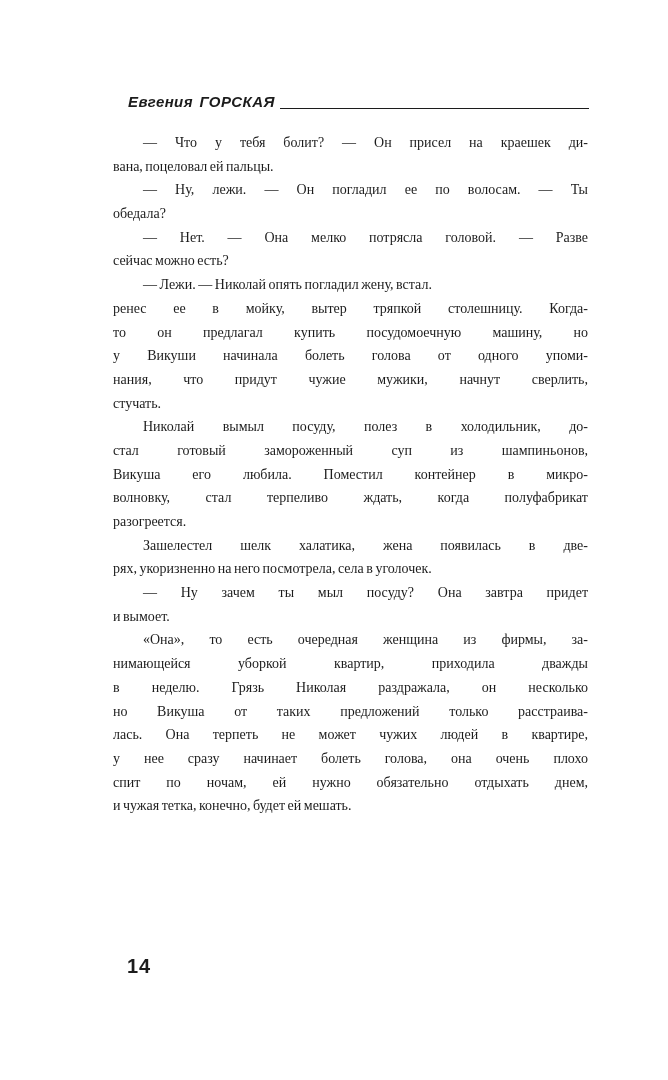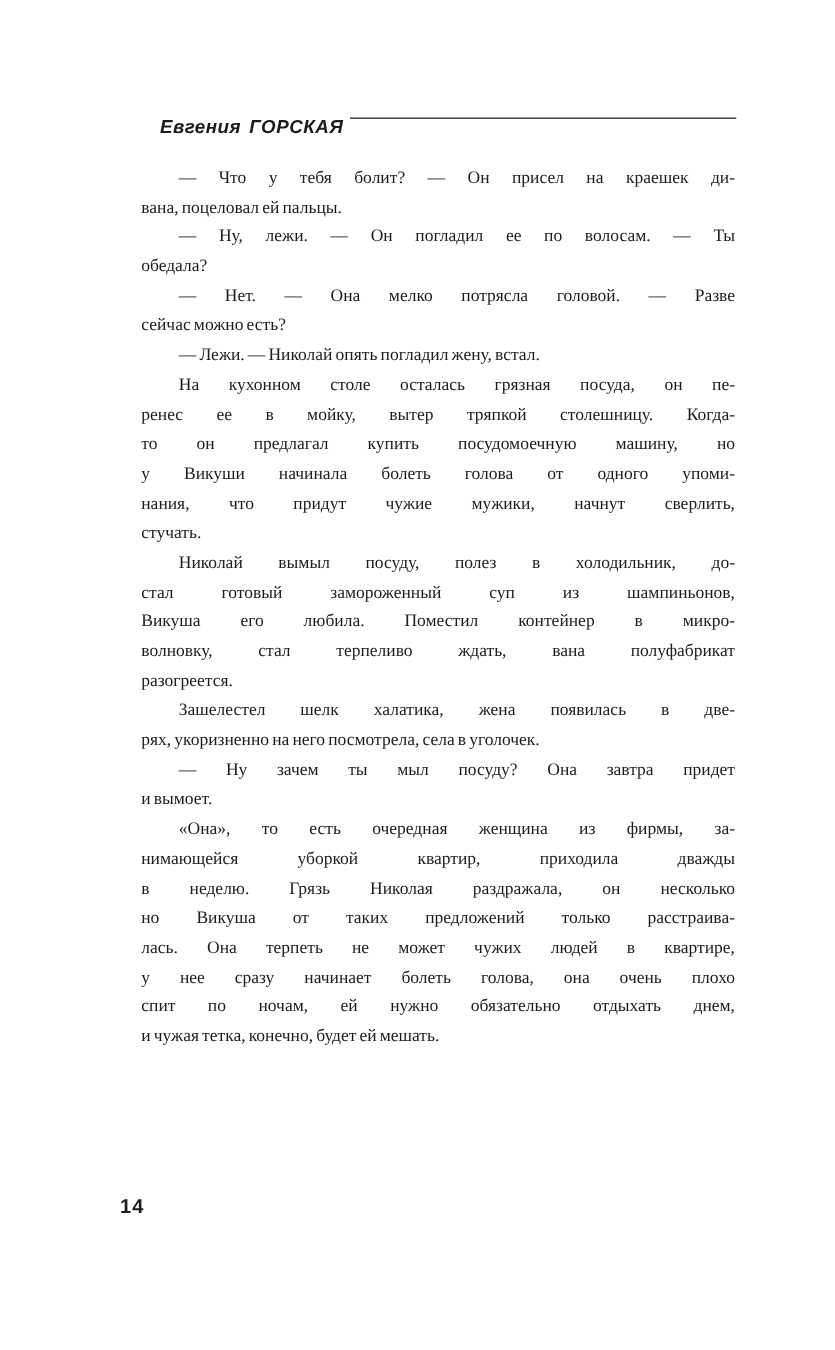--- a/index.html
+++ b/index.html
@@ -15,21 +15,21 @@
     background: var(--background, #ffffff);
     color: var(--text, #1c1c1c);
     overflow: hidden;
   }
   .header {
     position: absolute;
     left: 128px;
     right: 79px;
     top: 94px;
     display: flex;
-    align-items: flex-start;
+    align-items: flex-end;
     font-family: "Liberation Sans", sans-serif;
     font-weight: bold;
     font-style: italic;
     font-size: 15px;
     line-height: 15px;
     letter-spacing: 0.4px;
     word-spacing: 2px;
     color: var(--text, #1c1c1c);
   }
   .header-rule {
@@ -51,25 +51,25 @@
   .text-line {
     text-align: justify;
     text-align-last: justify;
     height: 23.7px;
     overflow: hidden;
   }
   .text-line.first-line { text-indent: 30px; }
   .text-line.para-last { text-align-last: left; }
   .page-number {
     position: absolute;
-    left: 96px;
+    left: 127px;
     top: 958px;
     font-family: "Liberation Sans", sans-serif;
     font-weight: bold;
-    font-size: 16px;
+    font-size: 20px;
     line-height: 16px;
     letter-spacing: 1px;
     color: var(--text, #1c1c1c);
   }
 </style>
 </head>
 <body>
 
 <div class="page" style="--background: #ffffff; --text: #1c1c1c; --rule: #1c1c1c;">
   <div class="header">
@@ -87,32 +87,31 @@
         <div class="text-line para-last">обедала?</div>
       </div>
       <div class="paragraph">
         <div class="text-line first-line">— Нет. — Она мелко потрясла головой. — Разве</div>
         <div class="text-line para-last">сейчас можно есть?</div>
       </div>
       <div class="paragraph">
         <div class="text-line first-line para-last">— Лежи. — Николай опять погладил жену, встал.</div>
       </div>
       <div class="paragraph">
-        <div class="text-line first-line">На кухонном столе осталась грязная посуда, он пе-</div>
         <div class="text-line">ренес ее в мойку, вытер тряпкой столешницу. Когда-</div>
         <div class="text-line">то он предлагал купить посудомоечную машину, но</div>
         <div class="text-line">у Викуши начинала болеть голова от одного упоми-</div>
         <div class="text-line">нания, что придут чужие мужики, начнут сверлить,</div>
         <div class="text-line para-last">стучать.</div>
       </div>
       <div class="paragraph">
         <div class="text-line first-line">Николай вымыл посуду, полез в холодильник, до-</div>
         <div class="text-line">стал готовый замороженный суп из шампиньонов,</div>
         <div class="text-line">Викуша его любила. Поместил контейнер в микро-</div>
-        <div class="text-line">волновку, стал терпеливо ждать, вана полуфабрикат</div>
+        <div class="text-line">волновку, стал терпеливо ждать, когда полуфабрикат</div>
         <div class="text-line para-last">разогреется.</div>
       </div>
       <div class="paragraph">
         <div class="text-line first-line">Зашелестел шелк халатика, жена появилась в две-</div>
         <div class="text-line para-last">рях, укоризненно на него посмотрела, села в уголочек.</div>
       </div>
       <div class="paragraph">
         <div class="text-line first-line">— Ну зачем ты мыл посуду? Она завтра придет</div>
         <div class="text-line para-last">и вымоет.</div>
       </div>

